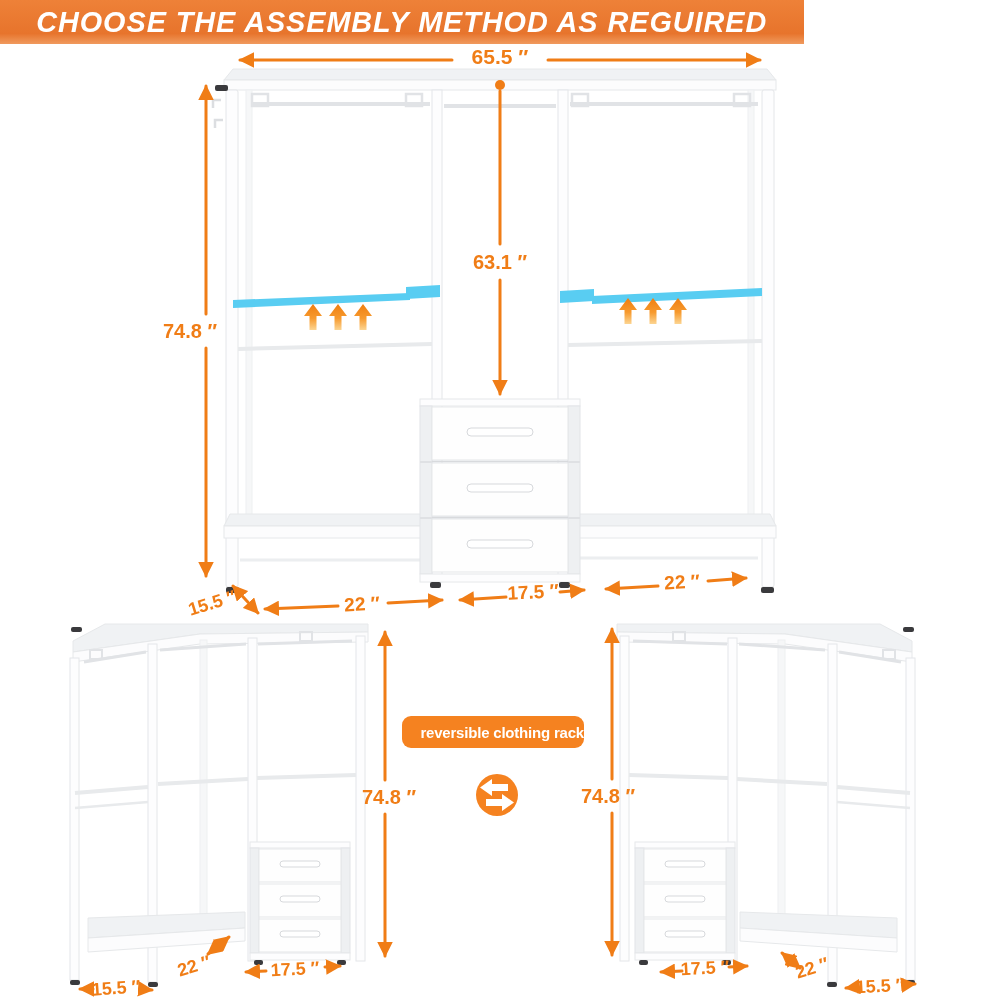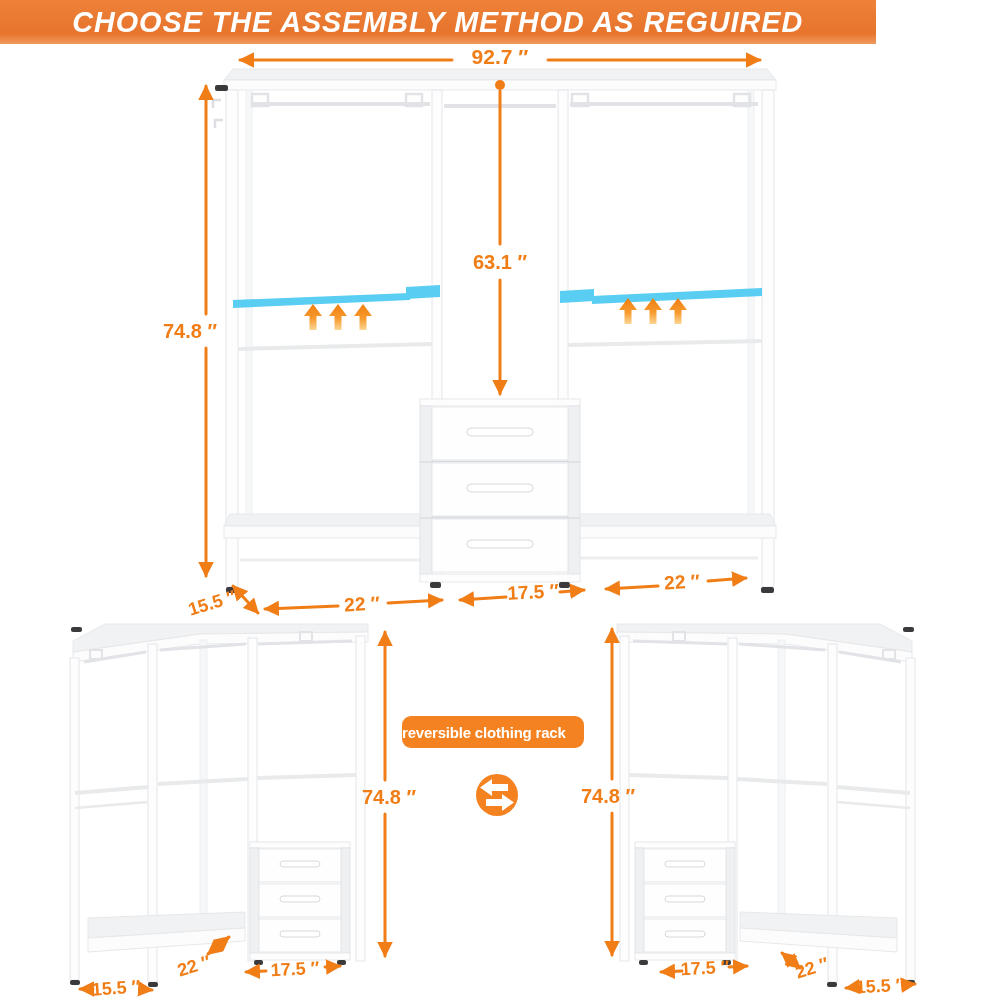--- a/index.html
+++ b/index.html
@@ -1,27 +1,27 @@
 <!DOCTYPE html>
 <html><head>
 <meta charset="utf-8">
 <style>
   html,body{margin:0;padding:0;background:#fff;}
   .stage{position:relative;width:1000px;height:1000px;background:#ffffff;overflow:hidden;
          font-family:"Liberation Sans",sans-serif;}
-  .banner{position:absolute;left:0;top:0;width:876px;height:44px;
+  .banner{position:absolute;left:0;top:0;width:804px;height:44px;
           background:linear-gradient(180deg,#ee8138 0%,#e7742c 76%,#f09a5e 100%);
           display:flex;align-items:center;justify-content:center;}
   .banner-title{color:#ffffff;font-size:30px;font-weight:bold;font-style:italic;
                 letter-spacing:1px;white-space:nowrap;transform:scaleX(.96);}
   svg.art{position:absolute;left:0;top:0;}
   .dim{position:absolute;color:#f07d16;font-weight:bold;white-space:nowrap;
        transform:translate(-50%,-50%);line-height:1;}
   .pill{position:absolute;left:402px;top:716px;width:182px;height:32px;background:#f58220;
-        border-radius:9px;color:#fff;display:flex;align-items:center;justify-content:flex-start;
+        border-radius:9px;color:#fff;display:flex;align-items:center;justify-content:flex-end;
         font-weight:bold;font-size:15px;letter-spacing:-.2px;white-space:nowrap;}
 </style>
 </head>
 <body>
 
 <div class="stage">
 
   <div class="banner">
     <div class="banner-title">CHOOSE THE ASSEMBLY METHOD AS REGUIRED</div>
   </div>
@@ -233,21 +233,21 @@
       <line x1="904" y1="985" x2="915" y2="984" marker-end="url(#arw)"></line>
     </g>
 
     <g>
       <circle cx="497" cy="795" r="21" fill="#f58220"></circle>
       <path d="M508,791 L492,791 L492,796 L480,787.5 L492,779 L492,784 L508,784 Z" fill="#ffffff"></path>
       <path d="M486,799 L502,799 L502,794 L514,802.5 L502,811 L502,806 L486,806 Z" fill="#ffffff"></path>
     </g>
   </svg>
 
-  <div class="dim" style="left:500px;top:56px;font-size:21px">92.7 ″</div>
+  <div class="dim" style="left:500px;top:56px;font-size:21px">65.5 ″</div>
   <div class="dim" style="left:190px;top:331px;font-size:20px">74.8 ″</div>
   <div class="dim" style="left:500px;top:262px;font-size:20px">63.1 ″</div>
   <div class="dim" style="left:212px;top:603px;font-size:18px;transform:translate(-50%,-50%) rotate(-17deg)">15.5 ″</div>
   <div class="dim" style="left:362px;top:604px;font-size:19px;transform:translate(-50%,-50%) rotate(-3deg)">22 ″</div>
   <div class="dim" style="left:533px;top:592px;font-size:19px;transform:translate(-50%,-50%) rotate(-3deg)">17.5 ″</div>
   <div class="dim" style="left:682px;top:582px;font-size:19px;transform:translate(-50%,-50%) rotate(-3deg)">22 ″</div>
 
   <div class="dim" style="left:389px;top:797px;font-size:20px">74.8 ″</div>
   <div class="dim" style="left:194px;top:966px;font-size:18px;transform:translate(-50%,-50%) rotate(-17deg)">22 ″</div>
   <div class="dim" style="left:295px;top:969px;font-size:18px;transform:translate(-50%,-50%) rotate(-3deg)">17.5 ″</div>

